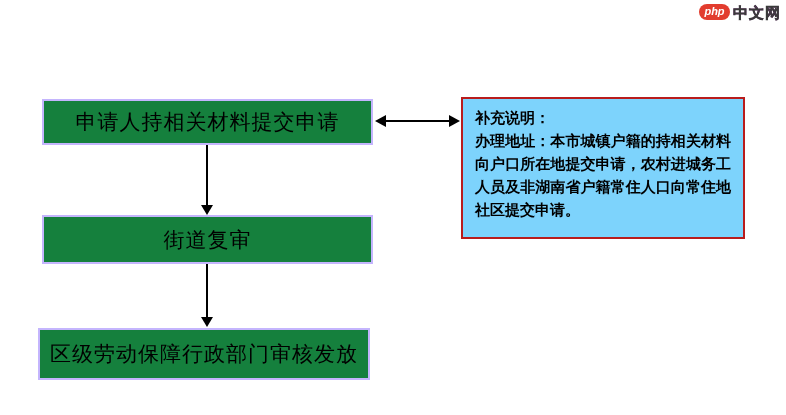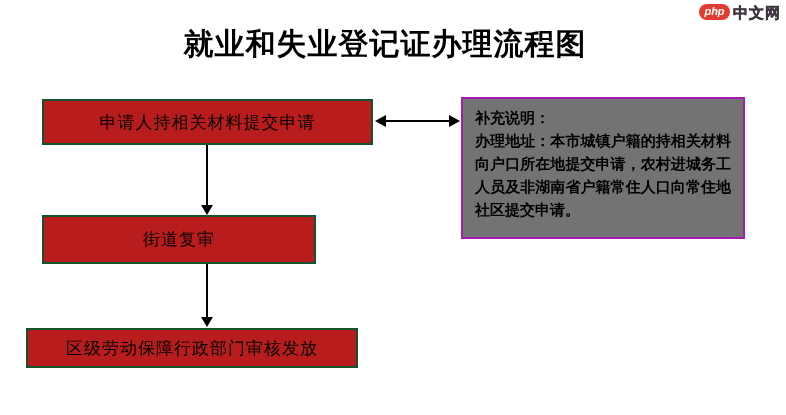--- a/index.html
+++ b/index.html
@@ -56,40 +56,40 @@
     text-align: center;
     font-size: 30px;
     font-weight: bold;
     color: #000000;
     letter-spacing: 1px;
   }
 
   
   .flow-box {
     position: absolute;
-    border: 2px solid #14532d;
-    background: #b91c1c;
+    border: 2px solid #c4b5fd;
+    background: #15803d;
     display: flex;
     align-items: center;
     justify-content: center;
-    font-size: 17px;
+    font-size: 21px;
     color: #000000;
     letter-spacing: 1px;
   }
   .box-step1 { left: 42px; top: 99px;  width: 331px; height: 46px; }
-  .box-step2 { left: 42px; top: 215px; width: 274px; height: 49px; }
-  .box-step3 { left: 26px; top: 328px; width: 332px; height: 40px; font-family: Liberation Serif, serif; }
+  .box-step2 { left: 42px; top: 215px; width: 331px; height: 49px; }
+  .box-step3 { left: 38px; top: 328px; width: 332px; height: 52px; font-family: Liberation Serif, serif; }
 
   
   .note-box {
     position: absolute;
     left: 461px; top: 97px;
     width: 284px; height: 142px;
-    border: 2px solid #a21caf;
-    background: #737373;
+    border: 2px solid #b91c1c;
+    background: #7dd3fc;
     padding: 7px 12px 0 12px;
     color: #000000;
   }
   .note-heading {
     font-size: 15px;
     font-weight: bold;
     line-height: 23px;
   }
   .note-body {
     font-size: 15px;
@@ -134,21 +134,20 @@
 </head>
 <body>
 
 <div class="page">
 
   <div class="logo">
     <span class="logo-badge" style="background: rgb(226, 60, 46);">php</span>
     <span class="logo-site">中文网</span>
   </div>
 
-  <div class="diagram-title">就业和失业登记证办理流程图</div>
 
   <div class="flow-box box-step1">
     <span>申请人持相关材料提交申请</span>
   </div>
 
   <div class="flow-box box-step2">
     <span>街道复审</span>
   </div>
 
   <div class="flow-box box-step3">

